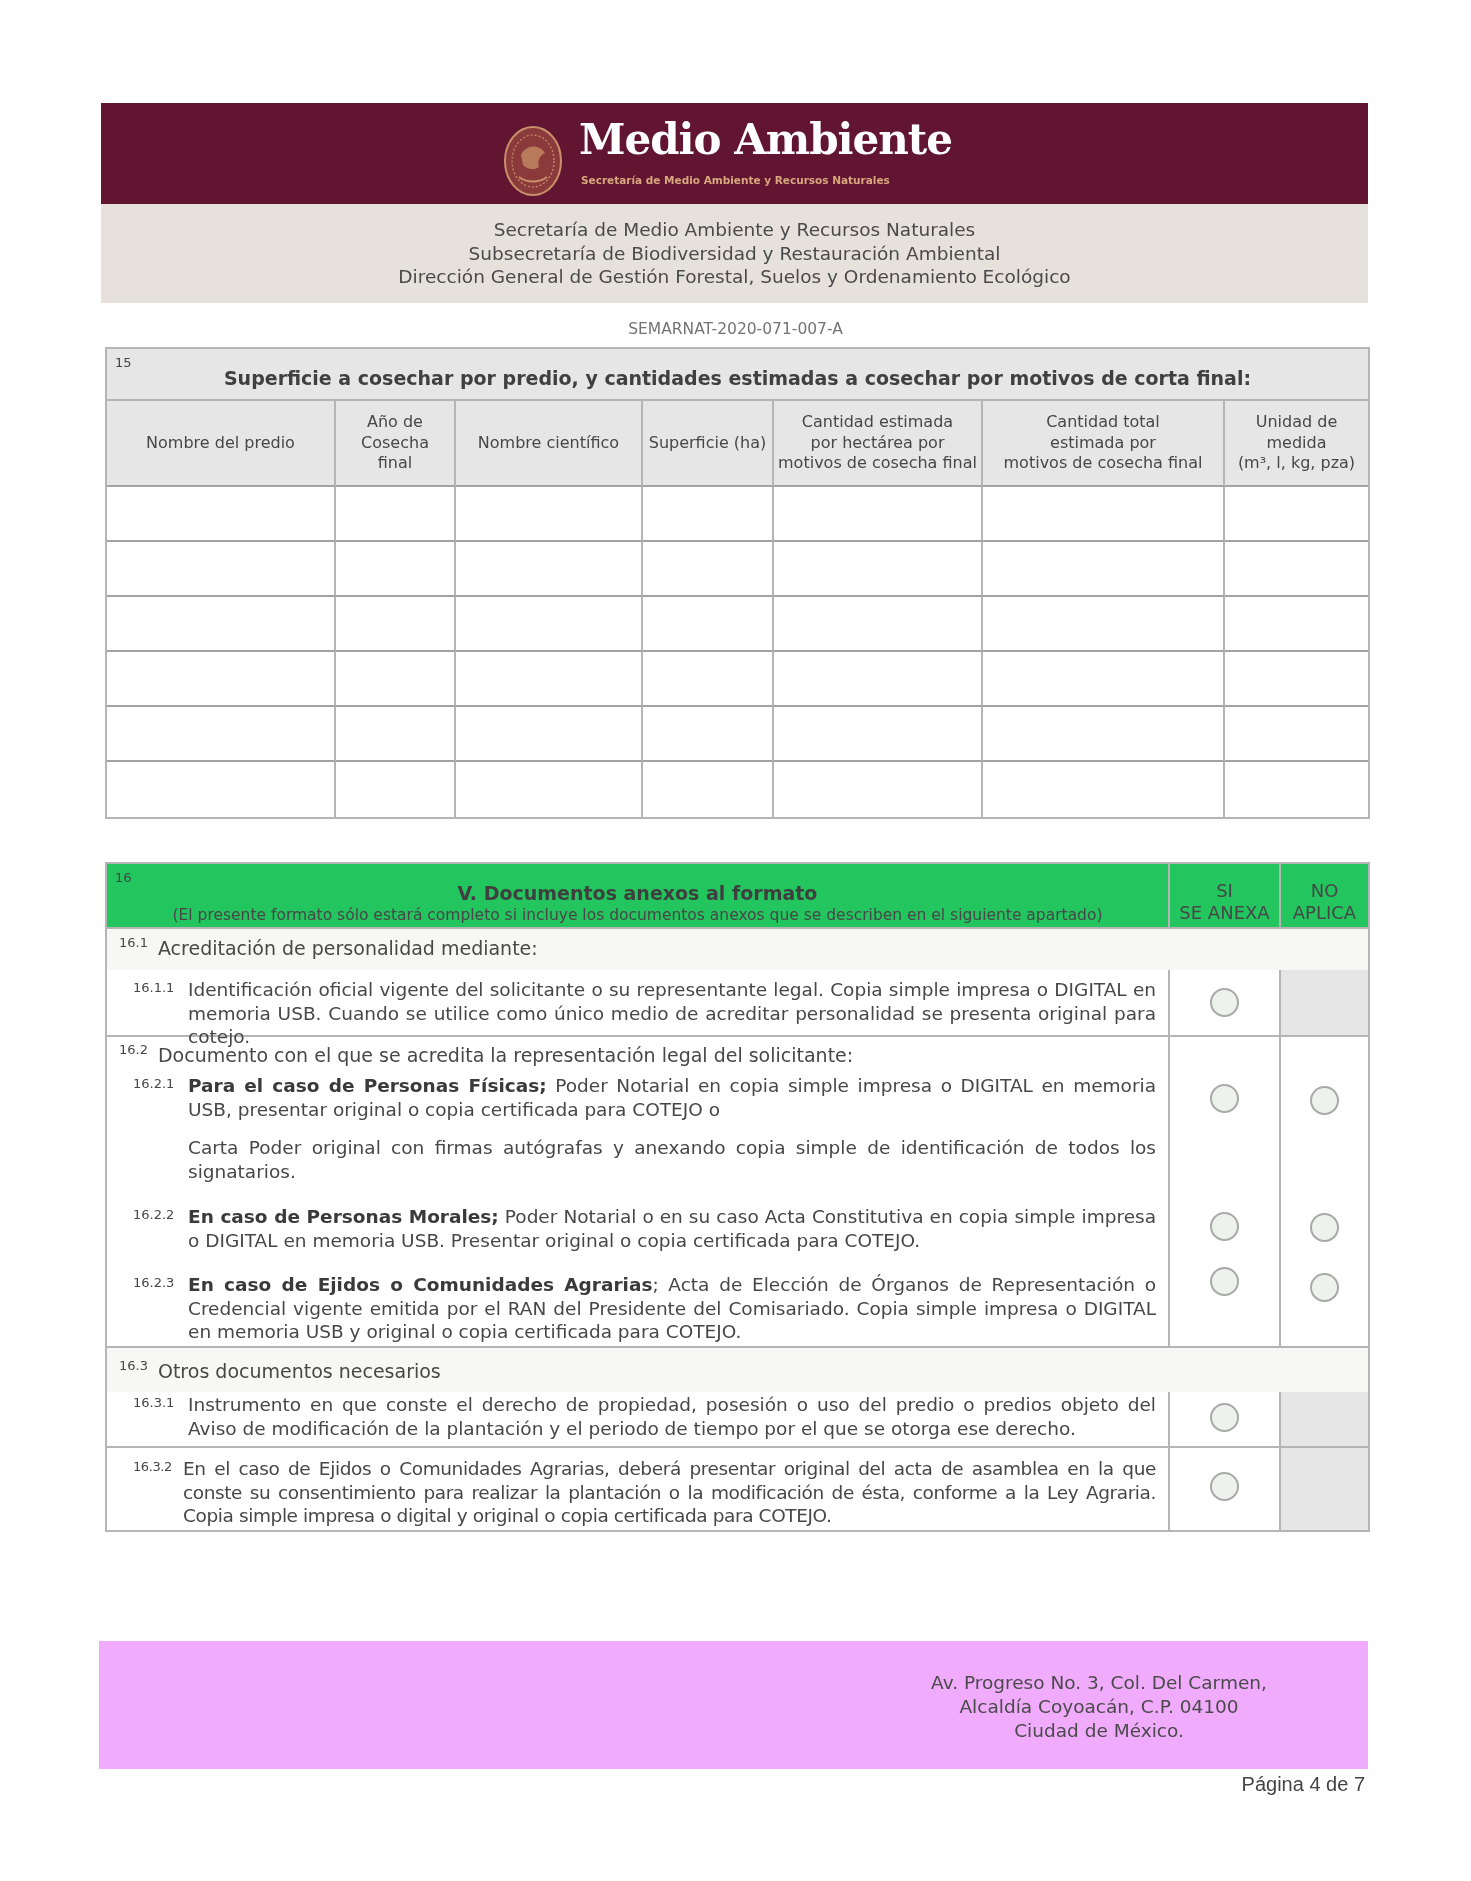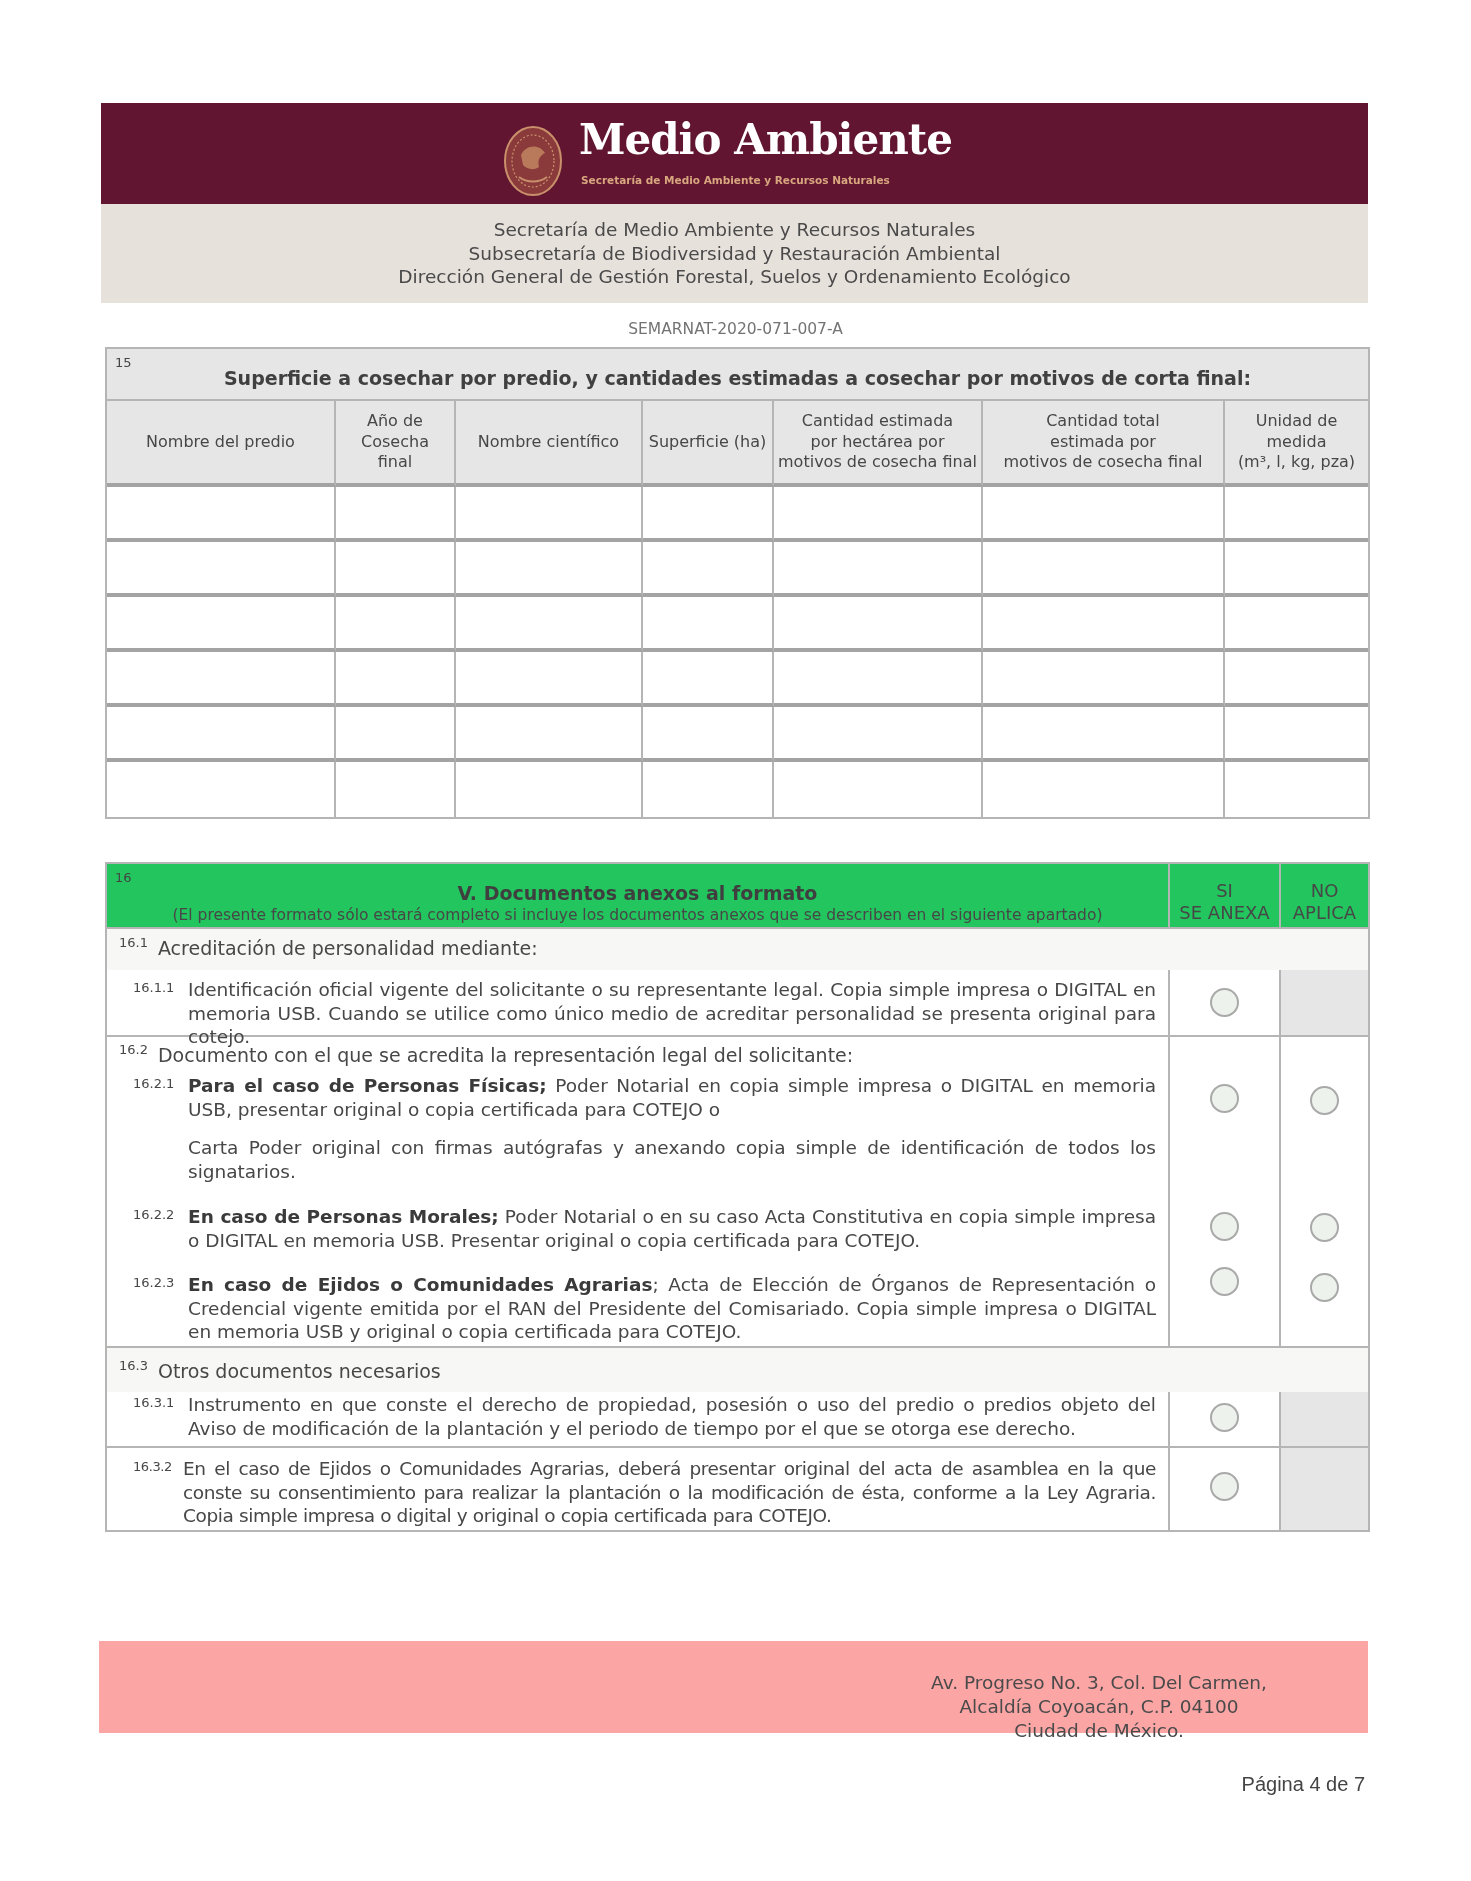--- a/index.html
+++ b/index.html
@@ -15,21 +15,21 @@
   .agency div { font-size:18.5px; line-height:23.5px; color:#4a4a4a; }
 
   .doc-code { left:0; width:1471px; top:320px; text-align:center; font-size:15.5px; color:#737373; }
 
   
   .t15 { left:105px; top:347px; width:1265px; border:2px solid #b5b5b5; box-sizing:border-box; }
   .t15-head { height:50px; background:#e6e6e6; border-bottom:2px solid #b5b5b5; position:relative; }
   .secnum { position:absolute; left:8px; top:6px; font-size:13px; color:#444; }
   .t15-title { position:absolute; left:0; right:0; top:18px; text-align:center; font-size:19px; font-weight:bold; color:#404040; }
   .grid15 { display:grid; grid-template-columns:229px 120px 187px 131px 209px 242px 143px; }
-  .grid15 > div { border-right:2px solid #b5b5b5; border-bottom:4px solid #a3a3a3; box-sizing:border-box; }
+  .grid15 > div { border-right:2px solid #b5b5b5; border-bottom:2px solid #a3a3a3; box-sizing:border-box; }
   .grid15 > div:nth-child(7n) { border-right:none; }
   .colh { height:86px; background:#e6e6e6; display:flex; align-items:center; justify-content:center; text-align:center; font-size:16px; line-height:20.5px; color:#474747; padding:0 2px; }
   .cell { height:55px; background:#fff; }
   .grid15 > div.last { border-bottom:none; }
 
   
   .t16 { left:105px; top:862px; width:1265px; border:2px solid #b5b5b5; border-top-width:2px; box-sizing:border-box; }
   .row { position:relative; display:flex; border-bottom:2px solid #b5b5b5; box-sizing:border-box; }
   .row:last-child { border-bottom:none; }
   .c-main { width:1063px; border-right:2px solid #b5b5b5; box-sizing:border-box; position:relative; }
@@ -44,21 +44,21 @@
   .subhdr-text { position:absolute; left:12px; top:8px; font-size:19px; color:#474747; white-space:nowrap; }
   .sup { font-size:13px; vertical-align:top; position:relative; top:-2px; margin-right:10px; }
   .item { position:absolute; left:26px; right:12px; font-size:18.5px; line-height:23.5px; color:#474747; text-align:justify; }
   .item .lbl { font-size:13px; position:absolute; left:0; top:-2px; }
   .item .txt { margin-left:55px; display:block; }
   .item b { color:#3a3a3a; }
   .na { background:#e6e6e6; }
   .radio { position:absolute; width:29px; height:29px; border-radius:50%; border:2px solid #a9a9a9; background:#edf3ec; box-sizing:border-box; left:50%; margin-left:-15px; cursor:pointer; }
 
   
-  .footer { left:99px; top:1641px; width:1269px; height:92px; background:#fca5a5; }
+  .footer { left:99px; top:1641px; width:1269px; height:128px; background:#f0abfc; }
   .addr { position:absolute; left:800px; width:400px; top:30px; text-align:center; font-size:18.5px; line-height:24px; color:#4a4a4a; }
   .pageno { right:106px; top:1773px; font-family:"Liberation Sans", sans-serif; font-size:20px; color:#444; }
 </style>
 </head>
 <body>
 
 <div class="abs banner">
   <svg class="abs seal" viewBox="0 0 60 72">
     <ellipse cx="30" cy="36" rx="28" ry="34" fill="#8a3a3a" stroke="#c9906c" stroke-width="2"></ellipse>
     <ellipse cx="30" cy="36" rx="21" ry="26" fill="none" stroke="#c9906c" stroke-width="1.2" stroke-dasharray="2 2"></ellipse>

